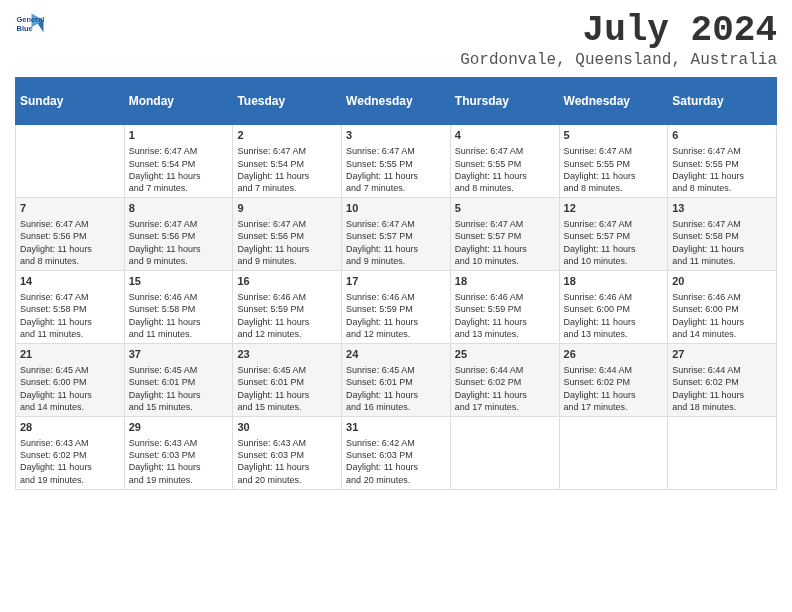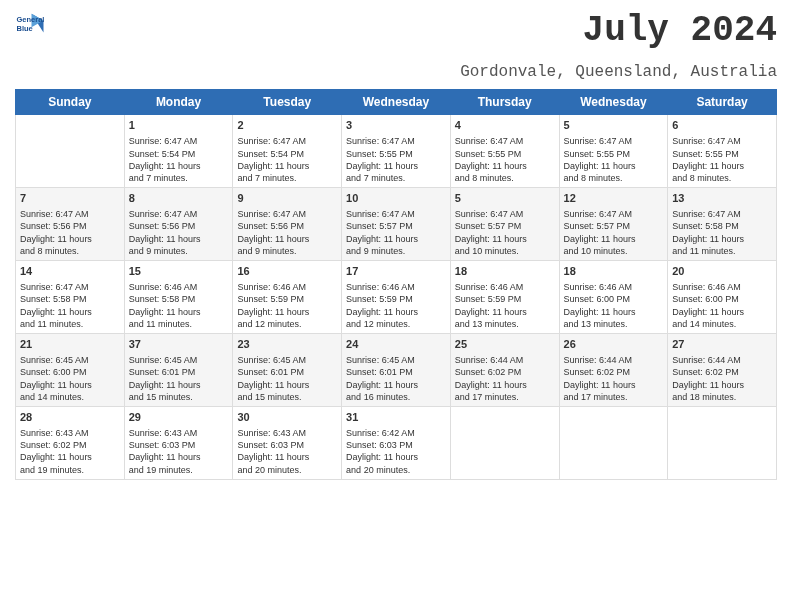--- a/index.html
+++ b/index.html
@@ -35,34 +35,33 @@
       font-family: Liberation Mono, monospace;
     }
     .main-title {
       font-size: 36px;
       font-weight: bold;
       color: #333;
     }
     .subtitle {
       font-size: 16px;
       color: #555;
-      margin-top: 12px;
     }
     table {
       width: 100%;
       border-collapse: collapse;
       font-size: 10px;
     }
     thead tr {
       background-color: #2e6db4;
       color: #fff;
     }
     thead th {
-      padding: 5px 4px;
-      text-align: center;
+      padding: 16px 4px;
+      text-align: left;
       font-size: 12px;
       font-weight: bold;
       border: 1px solid #2e6db4;
     }
     tbody tr {
       border-bottom: 1px solid #ccc;
     }
     tbody tr:nth-child(odd) {
       background: #fff;
     }

